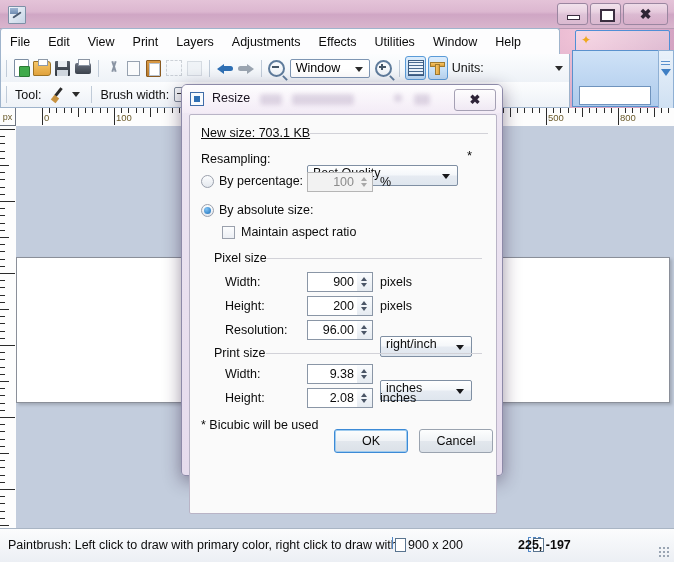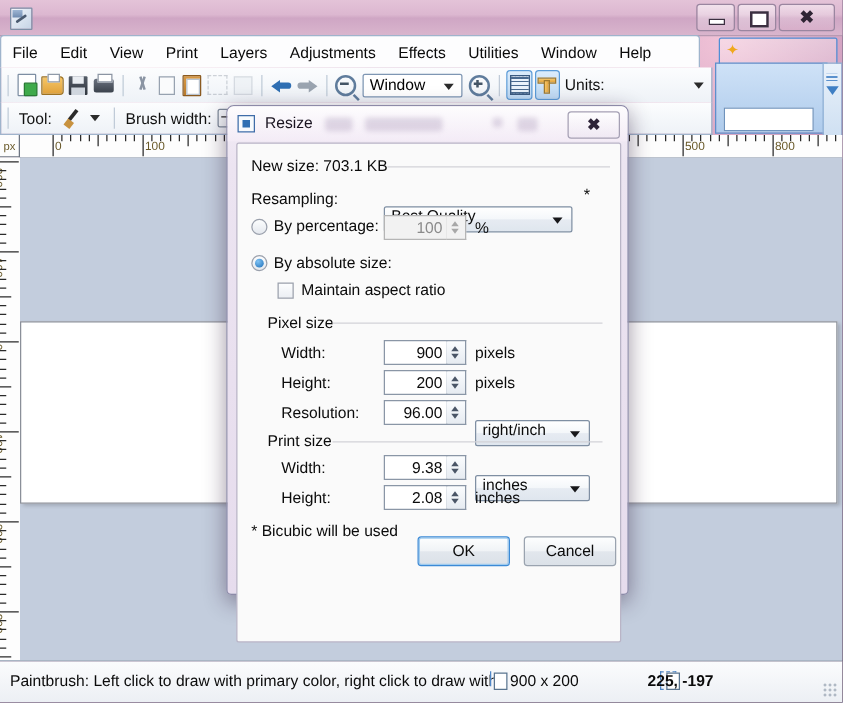--- a/index.html
+++ b/index.html
@@ -632,21 +632,21 @@
         <div class="blurghost" style="left:212px;width:8px;height:8px;"></div>
         <div class="blurghost" style="left:232px;width:16px;"></div>
         <div class="dlg-close">
           <span>✖</span>
         </div>
       </div>
 
       <div class="dlg-body">
         <div class="dlg-body-inner">
 
-          <div class="fld-label" style="left:11px;top:11px;">New size: 703.1 KB</div>
+          <div class="fld-label" style="left:11px;top:11px;text-decoration:underline;">New size: 703.1 KB</div>
           <div class="grouprule" style="left:120px;top:18px;width:178px;"></div>
 
           <div class="fld-label" style="left:11px;top:37px;">Resampling:</div>
           <div class="dcombo" style="left:117px;top:33px;width:151px;">
             <span>Best Quality</span>
             <i class="cav"></i>
           </div>
           <div class="asterisk" style="left:277px;top:33px;">*</div>
 
           <div class="radio" style="left:11px;top:60px;"></div>

